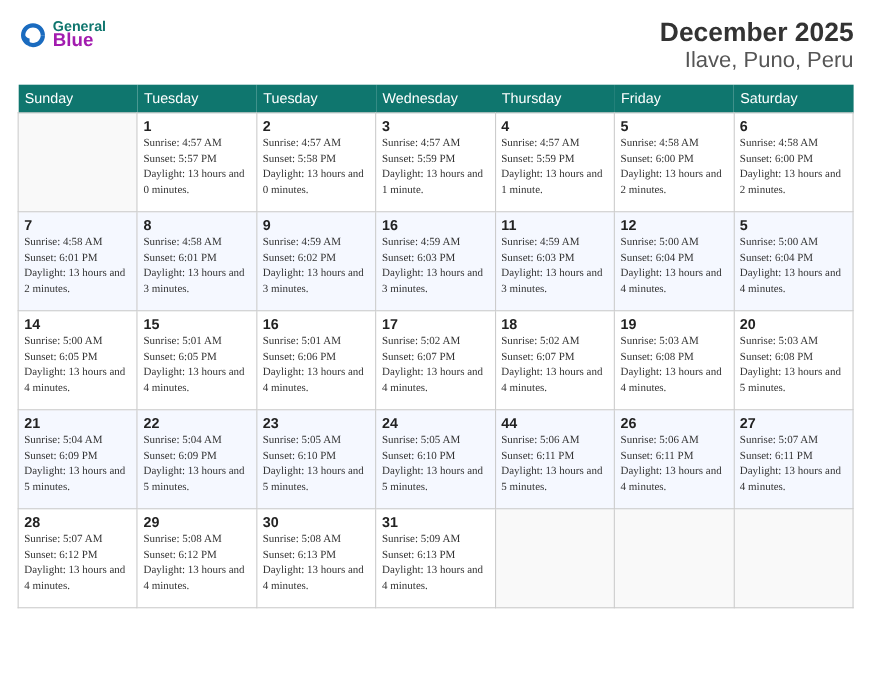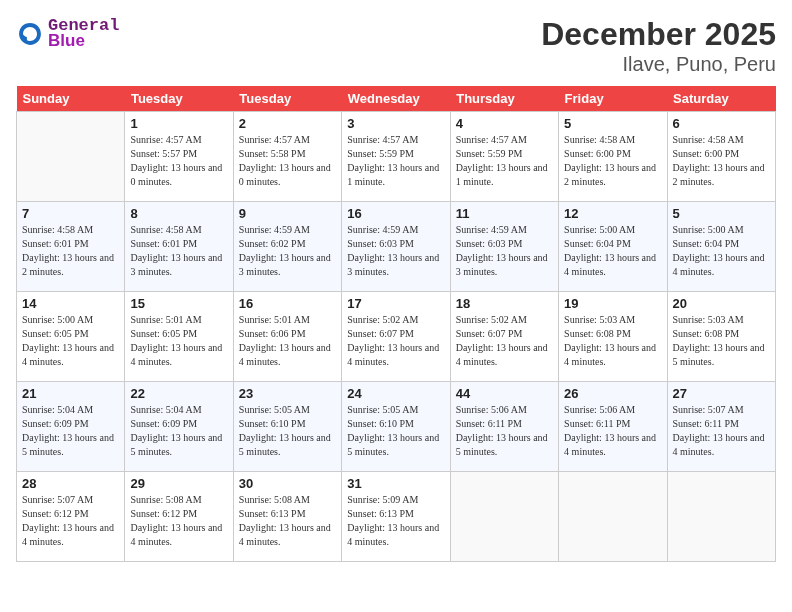--- a/index.html
+++ b/index.html
@@ -22,40 +22,40 @@
       gap: 4px;
     }
     .logo-icon {
       width: 28px;
       height: 28px;
     }
     .title-block {
       text-align: right;
     }
     .month-title {
-      font-size: 32px;
+      font-size: 24px;
       font-weight: bold;
       color: #333;
     }
     .location {
       font-size: 20px;
       color: #555;
     }
     table {
       width: 100%;
       border-collapse: collapse;
       font-size: 11px;
     }
     th {
-      background-color: #ef4444;
+      background-color: #0f766e;
       color: #fff;
       padding: 5px 6px;
       text-align: left;
       font-size: 13px;
-      font-weight: bold;
+      font-weight: normal;
     }
     td {
       border: 1px solid #ccc;
       vertical-align: top;
       padding: 4px 5px;
       width: calc(100% / 7);
       min-height: 80px;
       height: 90px;
     }
     td.empty {
@@ -86,21 +86,21 @@
 </head>
 <body>
 
 <div class="header">
   <div class="logo">
     <svg class="logo-icon" viewBox="0 0 36 36">
       <path d="M18 4 C10 4 4 10 4 18 C4 24 8 29 14 31 L14 22 C11 21 9 19 9 18 C9 13 13 9 18 9 C23 9 27 13 27 18 L32 18 C32 10 26 4 18 4 Z" fill="#1a6bbf"></path>
       <path d="M27 18 C27 23 23 27 18 27 C16 27 14 26 13 25 L13 31 C14.5 31.6 16.2 32 18 32 C26 32 32 26 32 18 Z" fill="#1a6bbf"></path>
     </svg>
     <div>
-      <div style="font-size:17px;font-weight:bold;color:#701a75;font-family:Liberation Mono, monospace;">General</div>
+      <div style="font-size:13px;font-weight:bold;color:#0f766e;">General</div>
       <div style="font-size:17px;font-weight:bold;color:#a21caf;margin-top:-4px;">Blue</div>
     </div>
   </div>
   <div class="title-block">
     <div class="month-title">December 2025</div>
     <div class="location">Ilave, Puno, Peru</div>
   </div>
 </div>
 
 <table>

